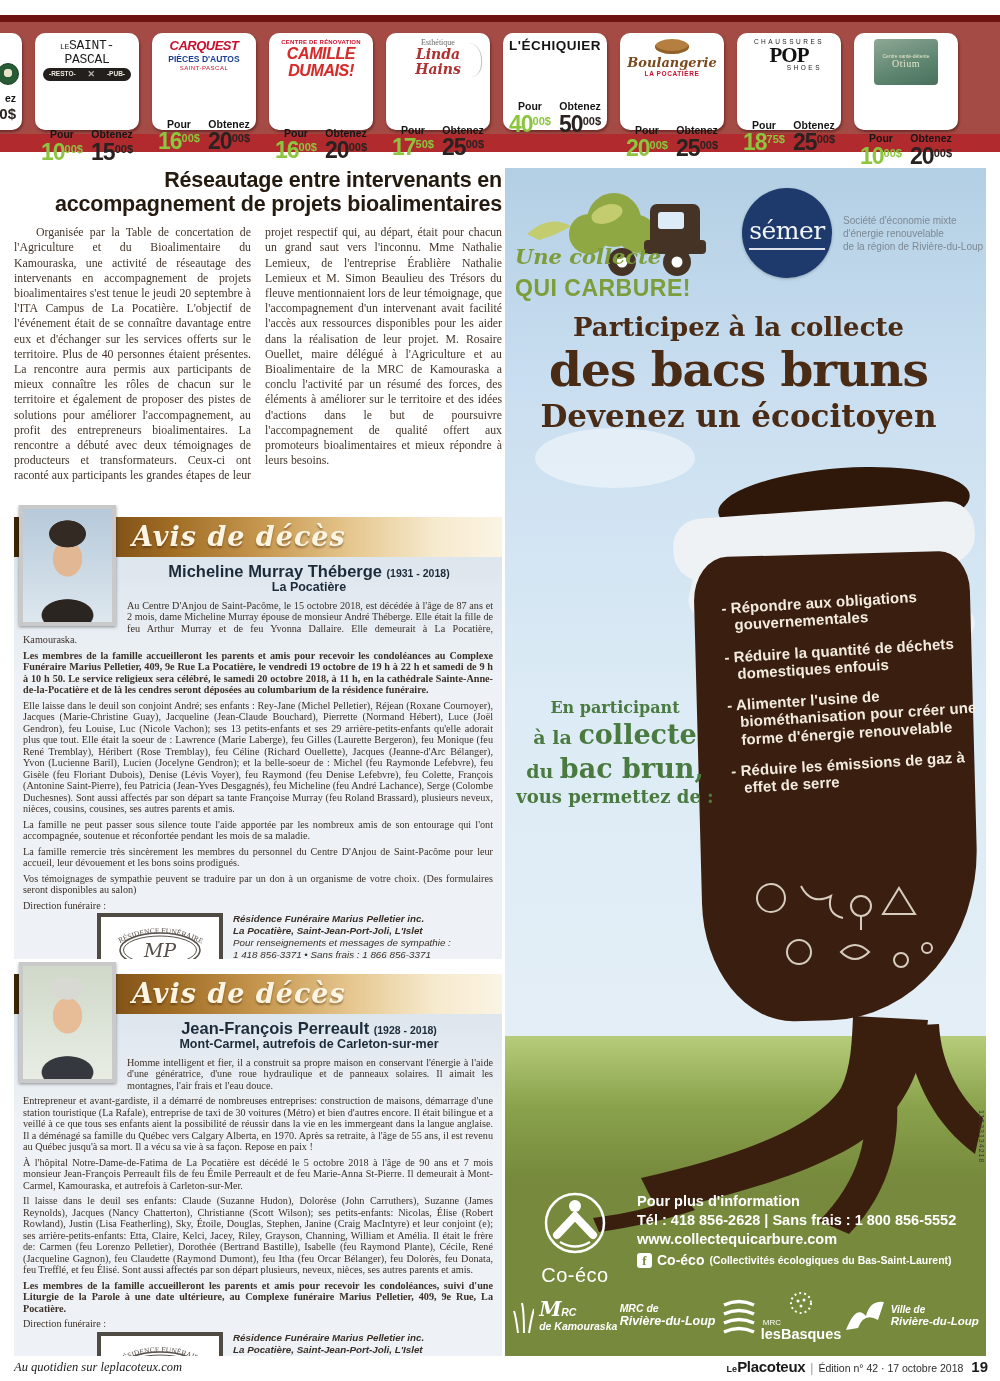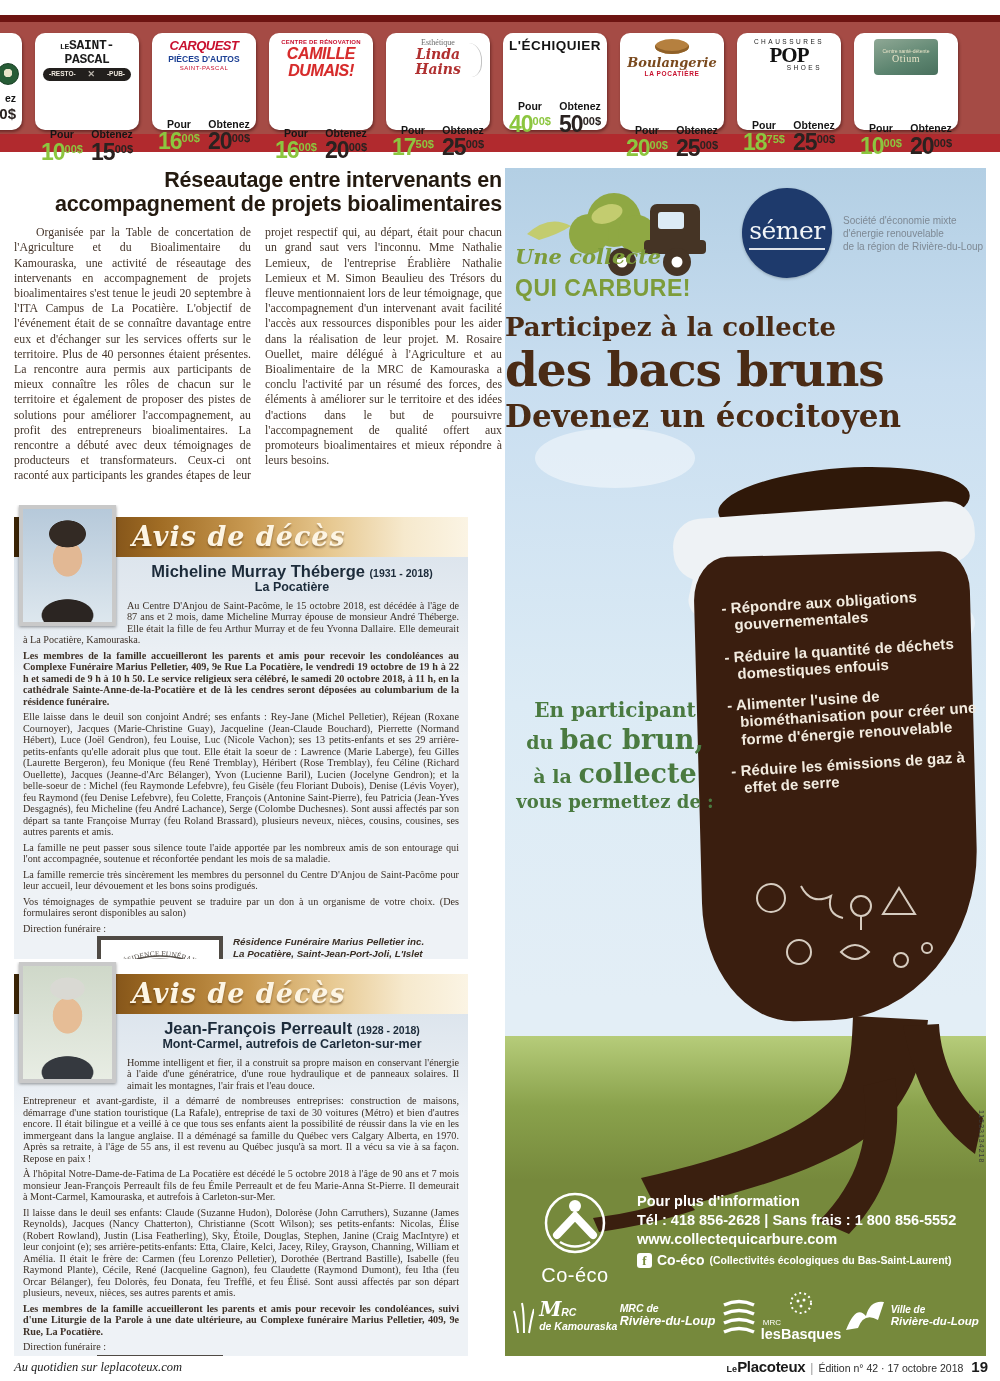--- a/index.html
+++ b/index.html
@@ -15,21 +15,21 @@
     box-shadow:1px 2px 3px rgba(40,0,0,.45);box-sizing:border-box;padding:6px 5px 7px;
     display:flex;flex-direction:column;justify-content:space-between;align-items:center;flex:0 0 auto;}
   .logo-zone{flex:1;display:flex;flex-direction:column;align-items:center;justify-content:center;line-height:1.05;text-align:center;width:100%;}
   .price-row{display:flex;width:100%;justify-content:space-between;padding:0 1px;box-sizing:border-box;}
   .pcol{text-align:center;line-height:1;}
   .plabel{font-size:10.5px;font-weight:bold;color:#151515;margin-bottom:1px;margin-top:48px;}
   .pr{font-size:23px;font-weight:bold;letter-spacing:-1px;color:#2a2220;}
   .pr sup{font-size:11px;letter-spacing:0;vertical-align:7px;}
   .pr.green{color:#8cc63f;}
   
-  .sp-top{font-size:13px;font-weight:bold;color:#1b1b1b;letter-spacing:-.3px;font-family:"Liberation Mono",monospace;}
+  .sp-top{font-size:13px;font-weight:normal;color:#1b1b1b;letter-spacing:-.3px;font-family:"Liberation Mono",monospace;}
   .sp-top .le{font-size:8px;}
   .sp-banner{margin-top:2px;width:88px;height:13px;background:#221f1d;border-radius:7px;color:#efe9df;
      font-size:6.5px;font-weight:bold;display:flex;align-items:center;justify-content:space-between;padding:0 6px;box-sizing:border-box;}
   .sp-banner .x{color:#b9b4ac;font-size:9px;}
   .cq-name{font-size:13px;font-weight:bold;font-style:italic;color:#c8102e;letter-spacing:-.5px;}
   .cq-sub{font-size:8.5px;font-weight:bold;color:#1b3f94;margin-top:2px;}
   .cq-sub2{font-size:6px;color:#c8102e;margin-top:1px;letter-spacing:.5px;}
   .cd-sub{font-size:6px;color:#c8102e;font-weight:bold;letter-spacing:.2px;}
   .cd-name{font-size:16px;font-weight:bold;font-style:italic;color:#d62b2b;letter-spacing:-.4px;
      text-shadow:0 0 1px #f6c9c9;margin-top:1px;}
@@ -38,39 +38,39 @@
   .lh-face{position:absolute;top:10px;right:8px;width:26px;height:34px;border-right:1.5px solid #9a9a9a;
      border-radius:0 50% 40% 50%;opacity:.6;}
   .ech-name{font-size:13.5px;font-weight:600;color:#141414;letter-spacing:.5px;}
   .bl-bread{width:34px;height:15px;background:#b5803f;border-radius:50%;margin-bottom:2px;
      box-shadow:inset 0 -3px 0 #8f6028;}
   .bl-name{font-size:13px;font-weight:bold;font-style:italic;color:#7a4a1e;font-family:"DejaVu Serif",serif;}
   .bl-sub{font-size:6.5px;font-weight:bold;color:#c8102e;letter-spacing:.6px;margin-top:1px;}
   .pop-sub{font-size:6.5px;letter-spacing:2.5px;color:#232323;}
   .pop-name{font-size:21px;font-weight:bold;color:#111;font-family:"Liberation Serif",serif;letter-spacing:-1px;line-height:.9;}
   .pop-sub2{font-size:6.5px;letter-spacing:2.5px;color:#232323;align-self:flex-end;margin-right:14px;}
-  .ot-tile{width:64px;height:36px;border-radius:4px;background:linear-gradient(160deg,#8fa895 0%,#5d8570 60%,#49705d 100%);
+  .ot-tile{width:64px;height:46px;border-radius:4px;background:linear-gradient(160deg,#8fa895 0%,#5d8570 60%,#49705d 100%);
      display:flex;flex-direction:column;align-items:center;justify-content:center;color:#e9e5c9;}
   .ot-sub{font-size:5px;}
   .ot-name{font-size:10px;font-family:"Liberation Serif",serif;letter-spacing:.5px;}
   .card.partial{background:#fff;}
   .part-circle{position:absolute;top:30px;right:3px;width:20px;height:20px;border-radius:50%;
      background:radial-gradient(circle at 50% 45%,#e8e4c9 0 28%,#275c36 30% 100%);border:1.5px solid #183f24;}
   .part-label{position:absolute;bottom:26px;right:6px;font-size:10.5px;font-weight:bold;color:#151515;}
   .part-price{position:absolute;bottom:8px;right:6px;font-size:15px;font-weight:bold;color:#2a2220;}
 
   
   .article{position:absolute;left:14px;top:168px;width:488px;}
   .article h1{margin:0;text-align:right;font-size:21.5px;line-height:1.12;color:#241a10;letter-spacing:-.2px;}
   .article .body{margin-top:9px;column-count:2;column-gap:14px;text-align:justify;
      font-family:"Liberation Serif",serif;font-size:11.8px;line-height:15.2px;color:#443429;}
   .article .body p{margin:0;text-indent:22px;}
 
   
-  .obit{position:absolute;left:14px;width:420px;overflow:hidden;padding-left:34px;}
+  .obit{position:absolute;left:14px;width:488px;overflow:hidden;}
   .obit .band{position:absolute;top:12px;left:0;right:0;height:40px;
     background:linear-gradient(90deg,#3a2406 0%,#6f4312 14%,#a06c24 32%,#c99a52 52%,#e7c992 70%,#f6e9cd 86%,#fbf4e4 100%);}
   .obit .band .script{margin-left:118px;font-family:"DejaVu Serif",serif;font-style:italic;font-weight:bold;
     font-size:27px;color:#fdf5e4;line-height:40px;text-shadow:0 2px 2px rgba(60,30,0,.45);letter-spacing:1px;}
   .obit .photo{position:absolute;top:0;left:5px;width:97px;height:121px;border:4px solid #c9c9c9;
     box-shadow:0 1px 3px rgba(0,0,0,.4);z-index:2;box-sizing:border-box;}
   .photo.p1{background:
     radial-gradient(ellipse 30px 22px at 50% 22%, #332a24 60%, transparent 63%),
     radial-gradient(ellipse 24px 29px at 50% 44%, #e2b894 60%, transparent 63%),
     radial-gradient(ellipse 42px 26px at 50% 94%, #2b2522 60%, transparent 63%),
@@ -103,39 +103,39 @@
       background:linear-gradient(180deg,#b3cfe4 0%,#c9def0 18%,#dcebf5 45%,#e3eef6 70%);}
   .cloud{position:absolute;background:#fff;opacity:.45;border-radius:50%;}
   .ad-tag{position:absolute;left:10px;top:78px;width:210px;line-height:1;}
   .tag-script{font-family:"DejaVu Serif",serif;font-style:italic;font-weight:bold;font-size:21px;color:#7d9c3a;}
   .tag-caps{font-size:23px;font-weight:bold;color:#7d9c3a;letter-spacing:.5px;margin-top:10px;}
   .semer{position:absolute;left:237px;top:20px;width:90px;height:90px;border-radius:50%;background:#1e3a6c;
      display:flex;align-items:center;justify-content:center;box-shadow:0 1px 3px rgba(0,0,0,.25);}
   .semer .wordmark{color:#f2f5f8;font-family:"DejaVu Serif",serif;font-size:25px;letter-spacing:-.5px;
      border-bottom:2px solid rgba(255,255,255,.85);padding-bottom:3px;}
   .semer-desc{position:absolute;left:338px;top:46px;font-size:10px;line-height:1.3;color:#7e8994;}
-  .ad-head{position:absolute;left:0;right:14px;top:146px;color:#4a2b15;
+  .ad-head{position:absolute;left:0;right:14px;top:146px;text-align:center;color:#4a2b15;
      font-family:"DejaVu Serif",serif;font-weight:bold;line-height:1;}
   .h1{font-size:26px;}
   .h2{font-size:47px;letter-spacing:-1px;margin-top:6px;}
   .h3{font-size:31px;margin-top:8px;}
   .bin-dome{position:absolute;left:213px;top:300px;width:252px;height:72px;background:#2f1809;
      border-radius:50%;transform:rotate(-4deg);}
   .bin-neck{position:absolute;left:168px;top:342px;width:302px;height:62px;background:#eef2f5;
      border-radius:28px;transform:rotate(-4deg);}
   .lid-hook{position:absolute;left:190px;top:356px;width:38px;height:96px;background:#eef2f5;
      border-radius:19px;transform:rotate(13deg);}
   .bin-body{position:absolute;left:194px;top:386px;width:276px;height:466px;background:#3a1e0f;
      transform:rotate(-1.5deg);border-radius:34px 30px 150px 90px / 44px 40px 170px 120px;}
   .bullets{position:absolute;left:222px;top:424px;width:252px;transform:rotate(-3.5deg);
      color:#f2ebdf;font-size:15px;font-weight:600;line-height:1.15;letter-spacing:.1px;}
   .bullets .bu{margin-bottom:14px;padding-left:12px;text-indent:-12px;}
   .ad-left{position:absolute;left:4px;top:530px;width:212px;text-align:center;color:#4a7a40;
      font-family:"DejaVu Serif",serif;font-weight:bold;line-height:1.25;}
-  .gl1{font-size:20px;}
+  .gl1{font-size:16px;}
   .gl-sm{font-size:19px;}
   .gl-bg{font-size:27px;}
   .gl4{font-size:18px;}
   .doodles{position:absolute;left:236px;top:700px;}
   .roots{position:absolute;left:58px;top:848px;}
   .grass{position:absolute;left:0;right:0;top:868px;bottom:0;
      background:linear-gradient(180deg,#b6cc7a 0%,#8aa24c 22%,#76893c 45%,#76893c 100%);}
   .side-num{position:absolute;right:1px;top:942px;writing-mode:vertical-rl;font-size:7px;
      letter-spacing:1px;color:#3c3c3c;}
   .coeco{position:absolute;left:22px;top:1020px;width:96px;text-align:center;color:#fff;}
@@ -458,22 +458,22 @@
 
     <div class="bullets">
       <div class="bu">- Répondre aux obligations gouvernementales</div>
       <div class="bu">- Réduire la quantité de déchets domestiques enfouis</div>
       <div class="bu">- Alimenter l'usine de biométhanisation pour créer une forme d'énergie renouvelable</div>
       <div class="bu">- Réduire les émissions de gaz à effet de serre</div>
     </div>
 
     <div class="ad-left">
       <div class="gl1">En participant</div>
+      <div><span class="gl-sm">à la </span><span class="gl-bg">collecte</span></div>
       <div><span class="gl-sm">du </span><span class="gl-bg">bac brun,</span></div>
-      <div><span class="gl-sm">à la </span><span class="gl-bg">collecte</span></div>
       <div class="gl4">vous permettez de :</div>
     </div>
 
     <svg class="doodles" width="225" height="140" viewBox="0 0 225 140">
       <g stroke="#f2ebdf" stroke-width="2" fill="none" opacity=".85">
         <circle cx="30" cy="30" r="14"></circle>
         <path d="M60,18 q10,20 30,10 q-5,18 12,22"></path>
         <circle cx="120" cy="38" r="10"></circle>
           <line x1="120" y1="48" x2="120" y2="62"></line>
         <path d="M158,20 l16,26 h-32 z"></path>

